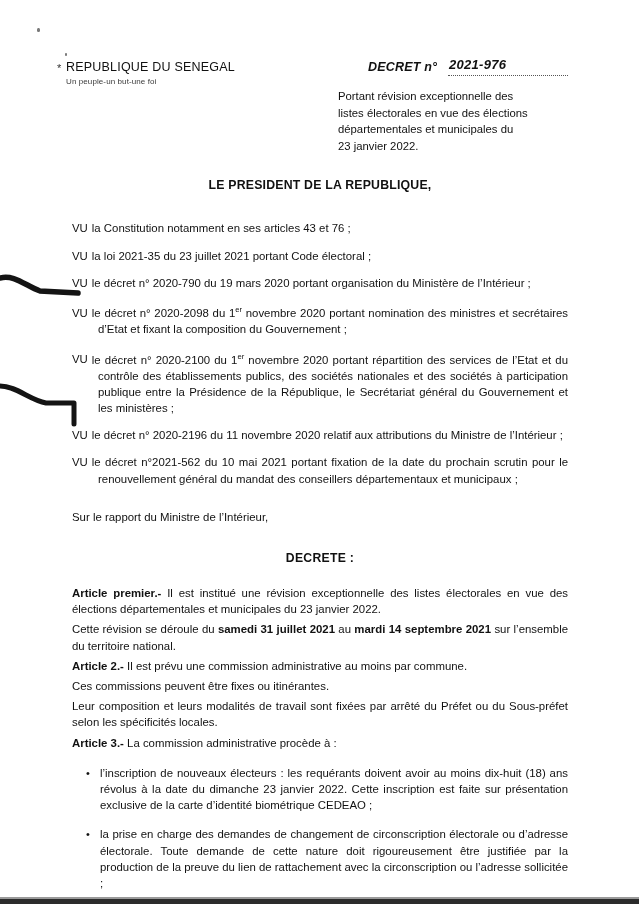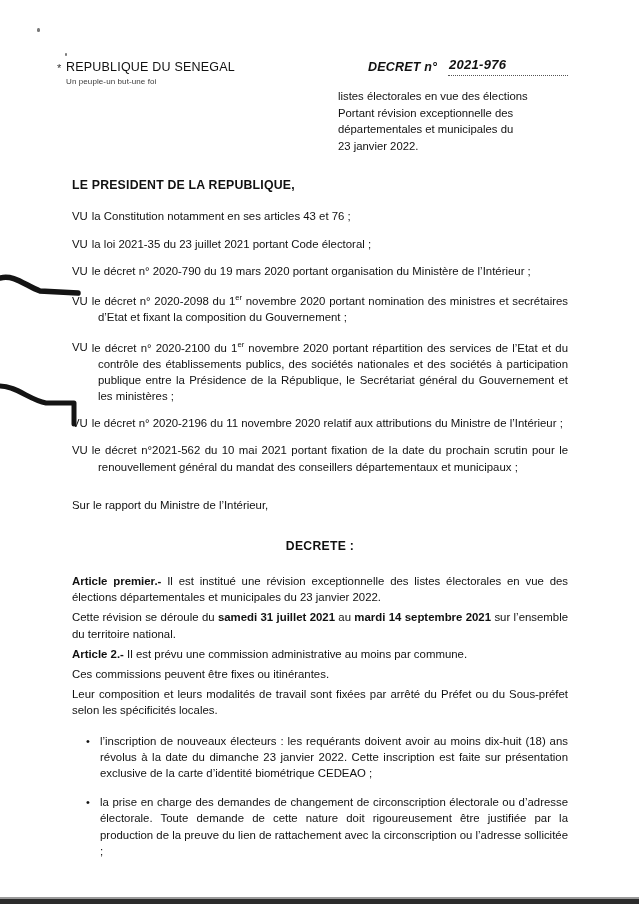--- a/index.html
+++ b/index.html
@@ -132,24 +132,25 @@
 
   
   .body {
     position: absolute;
     left: 72px;
     top: 178px;
     width: 496px;
   }
 
   .centered-head {
+    text-align: center;
     font-size: 12.3px;
     font-weight: bold;
     letter-spacing: 0.2px;
-    margin: 0 0 16px 0;
+    margin: 0 0 28px 0;
   }
 
   .vu-group {
     margin: 0;
     padding: 0;
     list-style: none;
   }
   .vu {
     font-size: 11.4px;
     line-height: 16.2px;
@@ -233,22 +234,22 @@
 
     <div class="decree-block">
       <div class="decree-line">
         <span class="decree-label">DECRET n°</span>
         <span class="decree-number">2021-976</span>
         <span class="decree-dots"></span>
       </div>
     </div>
 
     <div class="decree-subject">
+      <div style="display:flex;justify-content:space-between;">Portant révision exceptionnelle des</div>
       <div style="display:flex;justify-content:space-between;">listes électorales en vue des élections</div>
-      <div style="display:flex;justify-content:space-between;">Portant révision exceptionnelle des</div>
       <div style="display:flex;justify-content:space-between;">départementales et municipales du</div>
       <div class="last-line">23 janvier 2022.</div>
     </div>
   </div>
 
   <div class="body">
 
     <div class="centered-head">LE PRESIDENT DE LA REPUBLIQUE,</div>
 
     <div class="vu-group">
@@ -296,20 +297,23 @@
     </p>
 
     <p class="plain gap-md">
       <span class="art-label">Article 2.-</span><span> Il est prévu une commission administrative au moins par commune.</span>
     </p>
 
     <p class="plain gap-md">Ces commissions peuvent être fixes ou itinérantes.</p>
 
     <p class="plain gap-md">Leur composition et leurs modalités de travail sont fixées par arrêté du Préfet ou du Sous-préfet selon les spécificités locales.</p>
 
+    <p class="plain gap-md">
+      <span class="art-label">Article 3.-</span><span> La commission administrative procède à :</span>
+    </p>
 
     <ul class="bullets">
       <li>
         <span class="dot">•</span><span>l’inscription de nouveaux électeurs : les requérants doivent avoir au moins dix-huit (18) ans révolus à la date du dimanche 23 janvier 2022. Cette inscription est faite sur présentation exclusive de la carte d’identité biométrique CEDEAO ;</span>
       </li>
       <li>
         <span class="dot">•</span><span>la prise en charge des demandes de changement de circonscription électorale ou d’adresse électorale. Toute demande de cette nature doit rigoureusement être justifiée par la production de la preuve du lien de rattachement avec la circonscription ou l’adresse sollicitée ;</span>
       </li>
     </ul>
 

